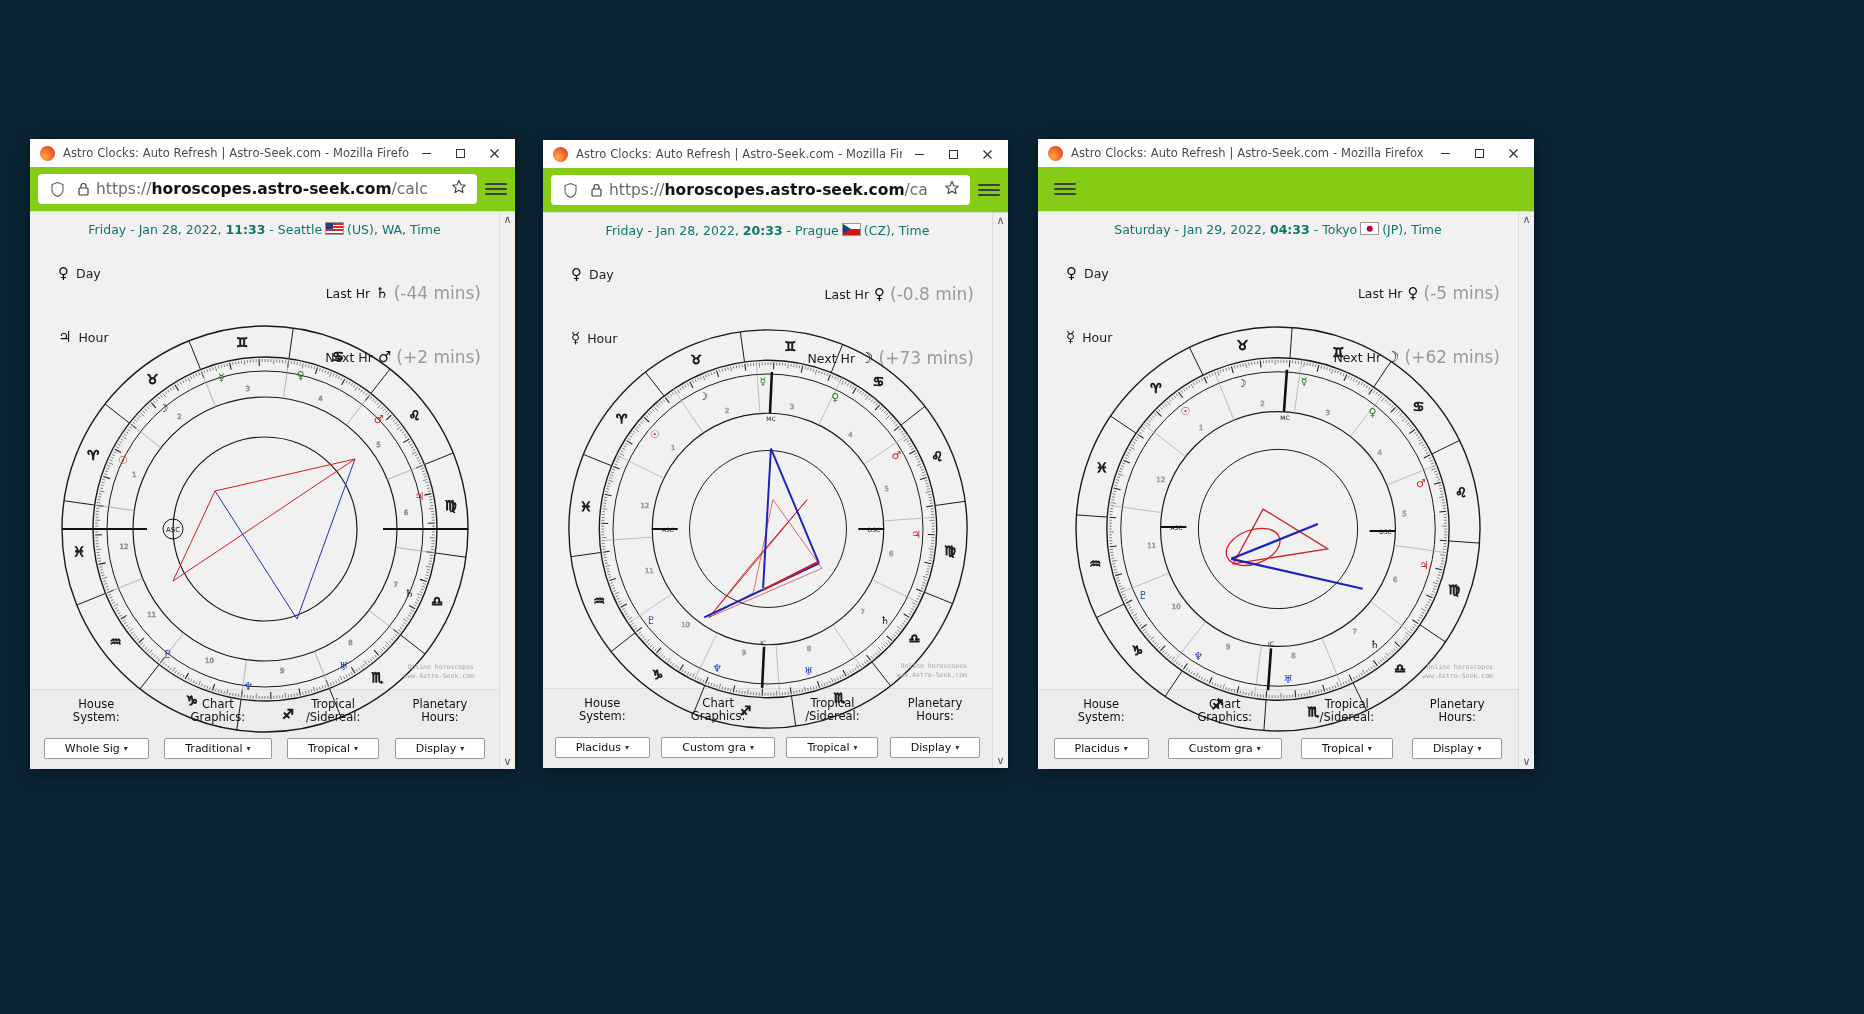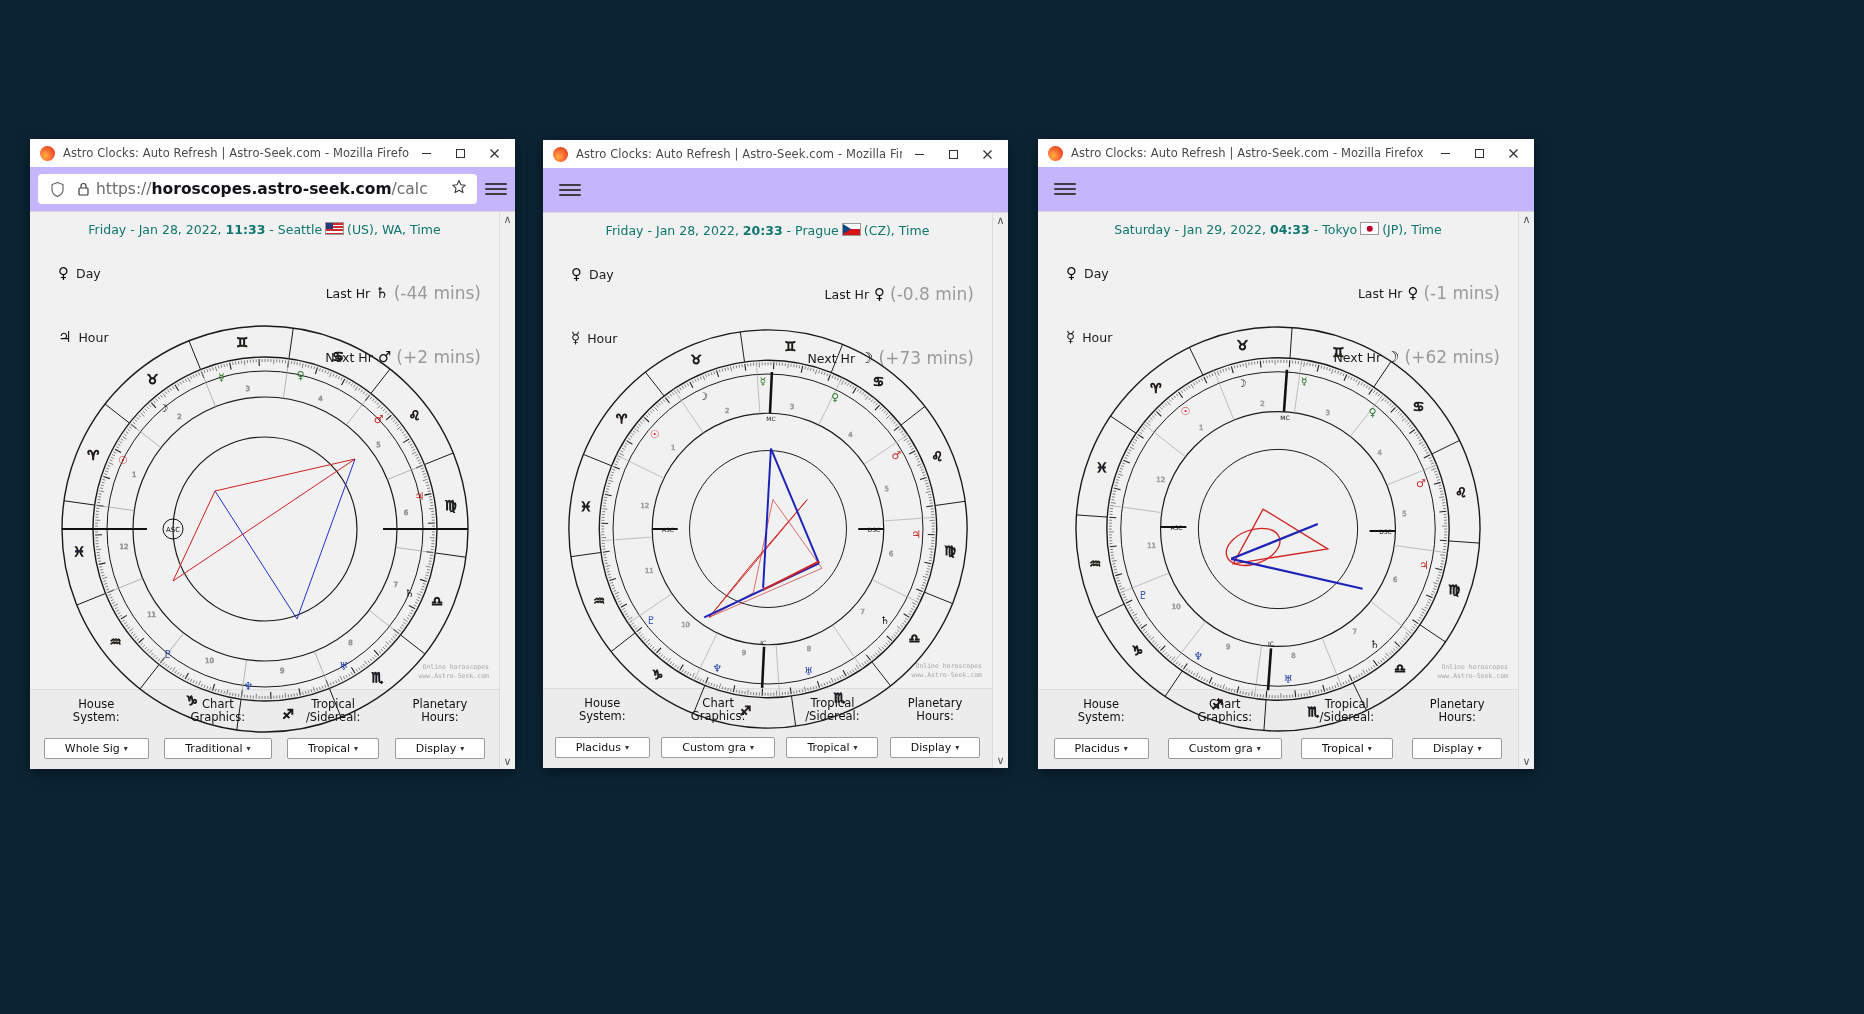--- a/index.html
+++ b/index.html
@@ -30,21 +30,21 @@
   .title-text{
     font-size:11.5px;color:#4a4a4a;white-space:nowrap;overflow:hidden;
     flex:1 1 auto;letter-spacing:.1px;
   }
   .wbtns{display:flex;align-items:center;flex:0 0 auto;}
   .wbtn{width:34px;height:26px;display:flex;align-items:center;justify-content:center;
         color:#3a3a3a;font-size:12px;}
   .wbtn svg{display:block;}
   
   .urlbar{
-    height:44px;background:#c4b5fd;
+    height:44px;background:#84cc16;
     display:flex;align-items:center;
     padding:0 8px;flex:0 0 auto;
     border-bottom:1px solid #d7d7db;
   }
   .url-field{
     flex:1 1 auto;height:30px;background:#fff;border-radius:4px;
     display:flex;align-items:center;padding:0 6px;overflow:hidden;
     min-width:0;
   }
   .uicon{flex:0 0 auto;margin:0 5px;display:flex;align-items:center;}
@@ -90,21 +90,21 @@
     font-size:12.5px;color:#1a1a1a;padding:2px 18px 2px 28px;white-space:nowrap;
   }
   .hl{display:flex;align-items:center;gap:7px;}
   .hr-right{display:flex;align-items:center;gap:5px;margin-top:40px;}
   .glyph{font-size:15px;line-height:1;color:#111;}
   .mins{color:#9a9a9a;font-size:17px;}
   
   .chartwrap{flex:1 1 auto;display:flex;align-items:center;justify-content:center;
              position:relative;min-height:0;}
   .chart{display:block;}
-  .credit{position:absolute;right:10px;bottom:8px;font-size:6.5px;color:#a8a8a8;
+  .credit{position:absolute;right:25px;bottom:8px;font-size:6.5px;color:#a8a8a8;
           text-align:right;line-height:1.35;font-family:"DejaVu Sans Mono","Liberation Mono",monospace;}
   
   .controls{
     flex:0 0 auto;background:#ececec;border-top:1px solid #dcdcdc;
     display:flex;align-items:flex-start;justify-content:space-around;
     padding:8px 6px 10px 6px;
   }
   .ctrl{display:flex;flex-direction:column;align-items:center;gap:13px;min-width:0;}
   .ctrl-label{font-size:11.5px;color:#111;text-align:center;line-height:1.18;white-space:pre-line;}
   .select{
@@ -705,20 +705,39 @@
       </span>
       <span class="wbtn">
         <svg width="11" height="11" viewBox="0 0 11 11">
             <line x1="1.5" y1="1.5" x2="9.5" y2="9.5" stroke="#333" stroke-width="1.2"></line>
             <line x1="9.5" y1="1.5" x2="1.5" y2="9.5" stroke="#333" stroke-width="1.2"></line>
           </svg>
       </span>
     </span>
   </div>
   <div class="urlbar">
+    <div class="url-field">
+      <span class="uicon">
+        <svg width="17" height="17" viewBox="0 0 17 17">
+            <path d="M8.5 1.5 L14 3.6 v5.2 c0 3.2 -2.6 5.6 -5.5 6.7 C5.6 14.4 3 12 3 8.8 V3.6 Z" fill="none" stroke="#5b5b5b" stroke-width="1.1"></path>
+          </svg>
+      </span>
+      <span class="uicon">
+        <svg width="15" height="16" viewBox="0 0 15 16">
+            <rect x="3" y="7" width="9" height="7" rx="1" fill="none" stroke="#3d3d40" stroke-width="1.2"></rect>
+            <path d="M5 7 V5 a2.5 2.5 0 0 1 5 0 V7" fill="none" stroke="#3d3d40" stroke-width="1.2"></path>
+          </svg>
+      </span>
+      <span class="urltext"><span>https://</span><b>horoscopes.astro-seek.com</b><span>/ca</span></span>
+      <span class="star">
+        <svg width="16" height="16" viewBox="0 0 16 16">
+            <path d="M8 1.6 l1.9 4.1 4.4 .5 -3.3 3 .95 4.4 -3.95 -2.3 -3.95 2.3 .95 -4.4 -3.3 -3 4.4 -.5 Z" fill="none" stroke="#3d3d40" stroke-width="1.1" stroke-linejoin="round"></path>
+          </svg>
+      </span>
+    </div>
     <span class="hamb">
         <i></i>
         <i></i>
         <i></i>
       </span>
   </div>
   <div class="page">
     <div class="pagebody">
       <div class="dateline">
         <span>Friday</span><span> - </span><span>Jan 28, 2022,</span>
@@ -1287,21 +1306,21 @@
       </div>
       <div class="hourrows">
         <div class="hourrow">
           <span class="hl">
               <span class="glyph">♀</span>
               <span>Day</span>
             </span>
           <span class="hr-right">
               <span>Last Hr</span>
               <span class="glyph">♀</span>
-              <span class="mins">(-1 mins)</span>
+              <span class="mins">(-5 mins)</span>
             </span>
         </div>
         <div class="hourrow">
           <span class="hl">
               <span class="glyph">☿</span>
               <span>Hour</span>
             </span>
           <span class="hr-right">
               <span>Next Hr</span>
               <span class="glyph">☽</span>

